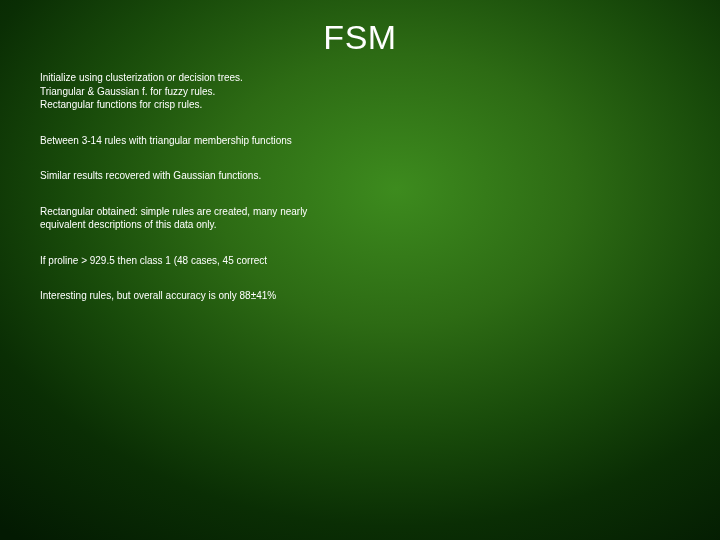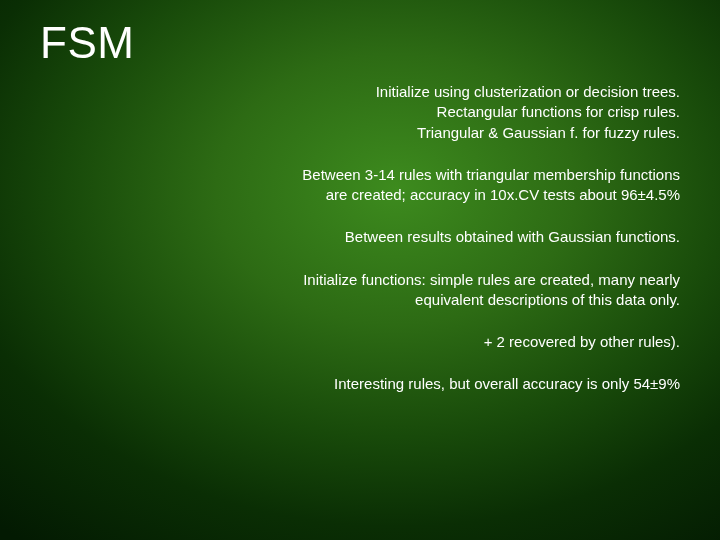--- a/index.html
+++ b/index.html
@@ -15,64 +15,62 @@
     color: #ffffff;
   }
   .slide {
     padding: 18px 40px 20px 40px;
     box-sizing: border-box;
     width: 100%;
     height: 100%;
   }
   .title {
     font-family: "Comic Sans MS", "Comic Sans", cursive, sans-serif;
-    font-size: 44px;
-    text-align: left;
+    font-size: 34px;
+    text-align: center;
     margin: 0 0 14px 0;
     font-weight: normal;
     letter-spacing: 0.5px;
   }
   .block {
-    font-size: 15px;
+    font-size: 10px;
     line-height: 1.35;
     margin-bottom: 22px;
-    text-align: right;
   }
   .indent-line {
     margin-left: 210px;
   }
 </style>
 </head>
 <body>
 
 <div class="slide">
 
   <h1 class="title">FSM</h1>
 
   <div class="block">
     <div>Initialize using clusterization or decision trees.</div>
+    <div>Triangular &amp; Gaussian f. for fuzzy rules.</div>
     <div>Rectangular functions for crisp rules.</div>
-    <div>Triangular &amp; Gaussian f. for fuzzy rules.</div>
   </div>
 
   <div class="block">
     <div>Between 3-14 rules with triangular membership functions</div>
-    <div>are created; accuracy in 10x.CV tests about 96±4.5%</div>
   </div>
 
   <div class="block">
-    <div>Between results obtained with Gaussian functions.</div>
+    <div>Similar results recovered with Gaussian functions.</div>
   </div>
 
   <div class="block">
-    <div>Initialize functions: simple rules are created, many nearly</div>
+    <div>Rectangular obtained: simple rules are created, many nearly</div>
     <div>equivalent descriptions of this data only.</div>
   </div>
 
   <div class="block">
-    <div class="indent-line">+ 2 recovered by other rules).</div>
+    <div>If proline &gt; 929.5 then class 1 (48 cases, 45 correct</div>
   </div>
 
   <div class="block">
-    <div>Interesting rules, but overall accuracy is only 54±9%</div>
+    <div>Interesting rules, but overall accuracy is only 88±41%</div>
   </div>
 
 </div>
 
 </body></html>

